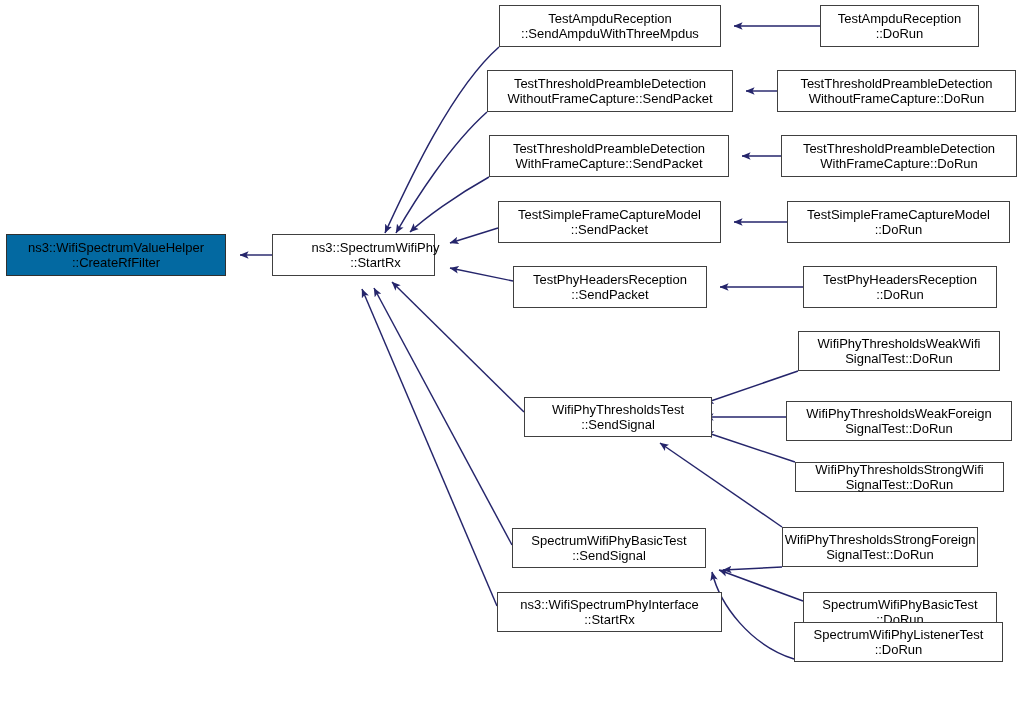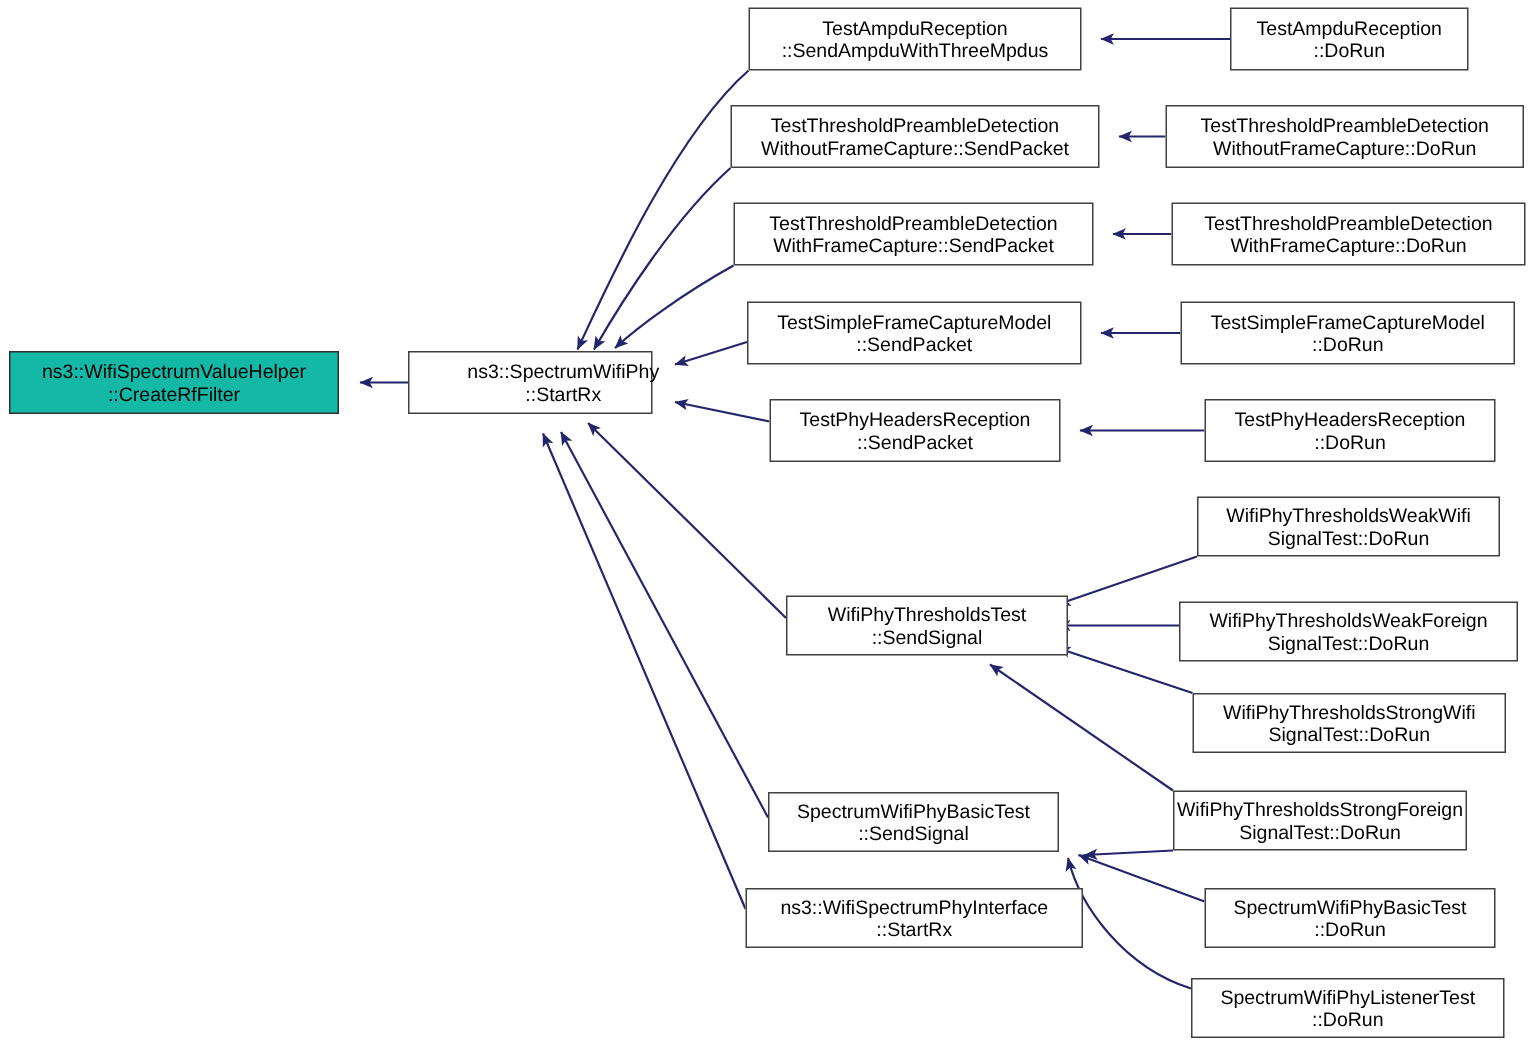--- a/index.html
+++ b/index.html
@@ -34,21 +34,21 @@
     align-items: center;
     justify-content: center;
     text-align: center;
     font-size: 13px;
     line-height: 15px;
     letter-spacing: 0px;
     white-space: pre-line;
     padding: 0 2px;
   }
   .node.highlight {
-    background: #14b8a6;
+    background: #0369a1;
     border: 1px solid #303030;
   }
   .node span { display: block; }
 </style>
 </head>
 <body>
 
 <div id="canvas">
 
   <svg id="edges" viewBox="0 0 1024 704" xmlns="http://www.w3.org/2000/svg">
@@ -106,27 +106,27 @@
       <div class="node" style="left: 513px; top: 266px; width: 194px; height: 42px;"><span>TestPhyHeadersReception
 ::SendPacket</span></div>
       <div class="node" style="left: 803px; top: 266px; width: 194px; height: 42px;"><span>TestPhyHeadersReception
 ::DoRun</span></div>
       <div class="node" style="left: 524px; top: 397px; width: 188px; height: 40px;"><span>WifiPhyThresholdsTest
 ::SendSignal</span></div>
       <div class="node" style="left: 798px; top: 331px; width: 202px; height: 40px; align-items: center;"><span>WifiPhyThresholdsWeakWifi
 SignalTest::DoRun</span></div>
       <div class="node" style="left: 786px; top: 401px; width: 226px; height: 40px;"><span>WifiPhyThresholdsWeakForeign
 SignalTest::DoRun</span></div>
-      <div class="node" style="left: 795px; top: 462px; width: 209px; height: 40px; align-items: center;"><span>WifiPhyThresholdsStrongWifi
+      <div class="node" style="left: 795px; top: 462px; width: 209px; height: 30px; align-items: center;"><span>WifiPhyThresholdsStrongWifi
 SignalTest::DoRun</span></div>
       <div class="node" style="left: 782px; top: 527px; width: 196px; height: 40px;"><span>WifiPhyThresholdsStrongForeign
 SignalTest::DoRun</span></div>
       <div class="node" style="left: 512px; top: 528px; width: 194px; height: 40px;"><span>SpectrumWifiPhyBasicTest
 ::SendSignal</span></div>
       <div class="node" style="left: 497px; top: 592px; width: 225px; height: 40px;"><span>ns3::WifiSpectrumPhyInterface
 ::StartRx</span></div>
       <div class="node" style="left: 803px; top: 592px; width: 194px; height: 40px;"><span>SpectrumWifiPhyBasicTest
 ::DoRun</span></div>
-      <div class="node" style="left: 794px; top: 652px; width: 209px; height: 40px;"><span>SpectrumWifiPhyListenerTest
+      <div class="node" style="left: 794px; top: 622px; width: 209px; height: 40px;"><span>SpectrumWifiPhyListenerTest
 ::DoRun</span></div>
     </div>
 
 </div>
 
 </body></html>

